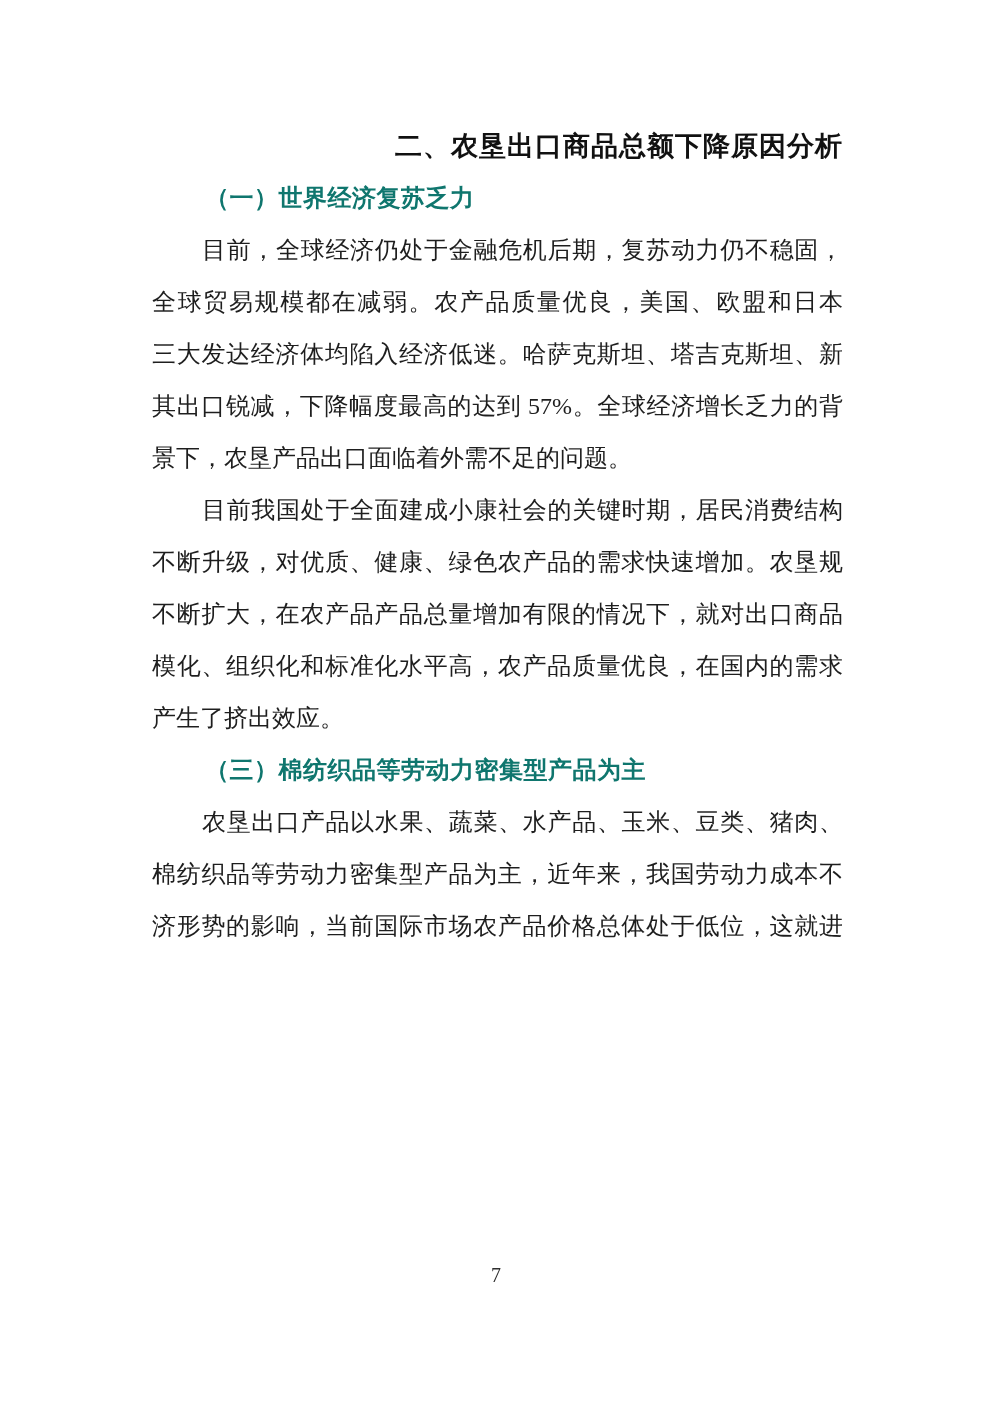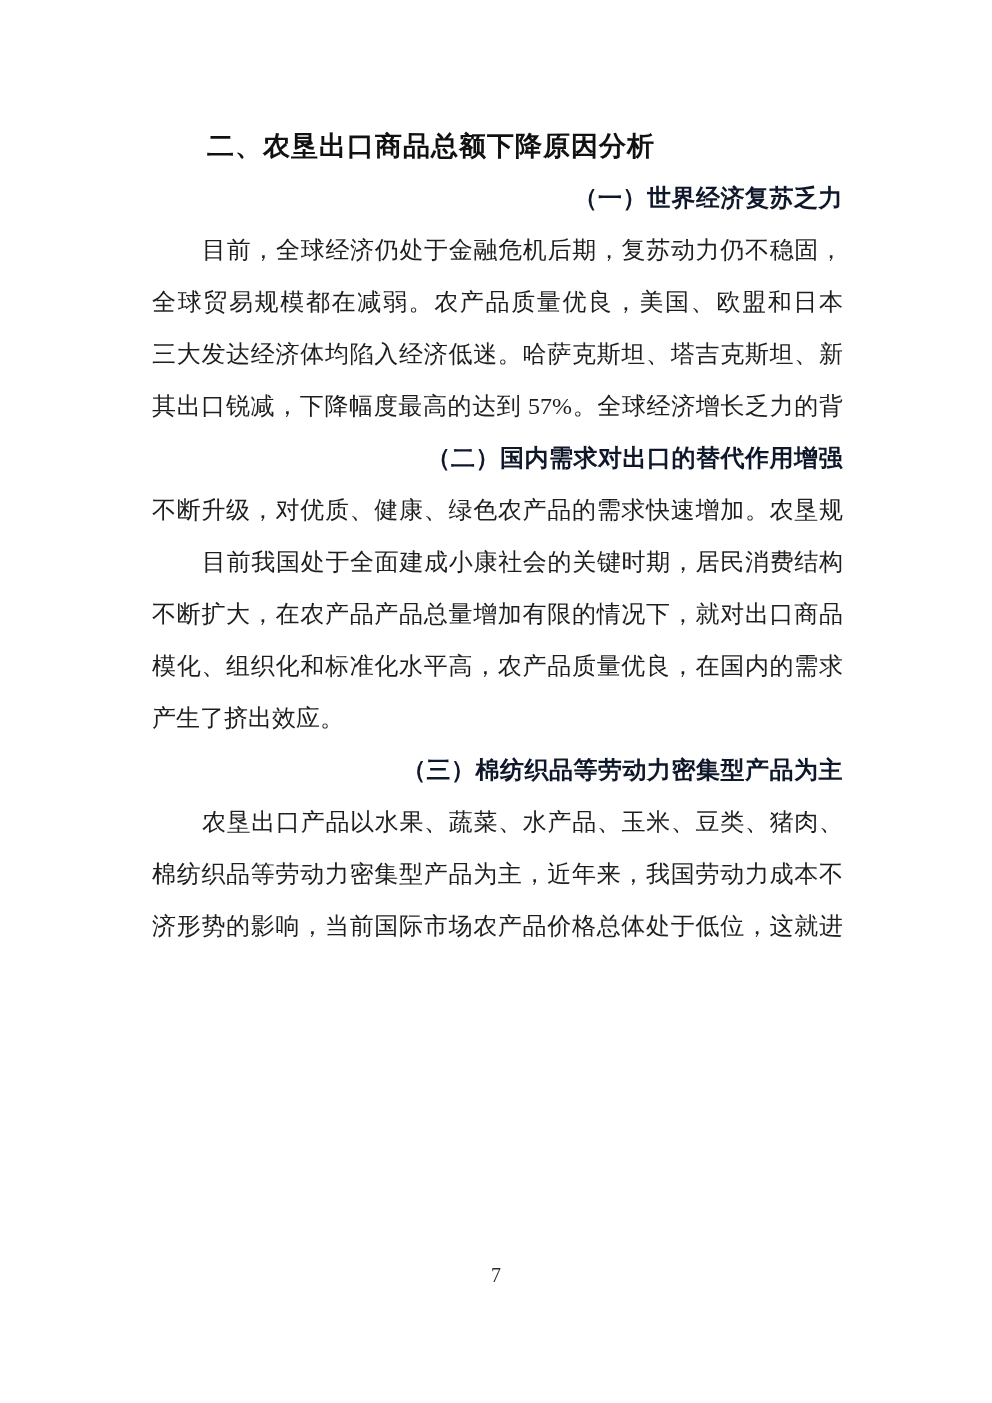--- a/index.html
+++ b/index.html
@@ -36,28 +36,28 @@
     height: 52px;
   }
   .ind { padding-left: 50px; }
   .hd {
     font-family: "Liberation Sans", sans-serif;
     font-weight: 700;
     font-size: 27px;
     letter-spacing: 1px;
     padding-left: 55px;
     color: #111111;
+    text-align: right;
   }
   .sh {
     font-weight: 700;
     font-size: 24px;
     letter-spacing: 0.5px;
     padding-left: 53px;
-    color: #0f172a;
-    text-align: right;
+    color: #0f766e;
   }
   .pagenum {
     position: absolute;
     left: 0;
     right: 0;
     top: 1262px;
     text-align: center;
     font-size: 20px;
     line-height: 26px;
     color: #2e2e2e;
@@ -70,24 +70,24 @@
 <div class="page">
   <div class="content">
 
     <div class="bl hd">二、农垦出口商品总额下降原因分析</div>
 
     <div class="bl sh">（一）世界经济复苏乏力</div>
     <div class="bl ind j">目前，全球经济仍处于金融危机后期，复苏动力仍不稳固，</div>
     <div class="bl j">全球贸易规模都在减弱。农产品质量优良，美国、欧盟和日本</div>
     <div class="bl j">三大发达经济体均陷入经济低迷。哈萨克斯坦、塔吉克斯坦、新</div>
     <div class="bl j">其出口锐减，下降幅度最高的达到 57%。全球经济增长乏力的背</div>
+    <div class="bl">景下，农垦产品出口面临着外需不足的问题。</div>
 
-    <div class="bl sh">（二）国内需求对出口的替代作用增强</div>
+    <div class="bl ind j">目前我国处于全面建成小康社会的关键时期，居民消费结构</div>
     <div class="bl j">不断升级，对优质、健康、绿色农产品的需求快速增加。农垦规</div>
-    <div class="bl ind j">目前我国处于全面建成小康社会的关键时期，居民消费结构</div>
     <div class="bl j">不断扩大，在农产品产品总量增加有限的情况下，就对出口商品</div>
     <div class="bl j">模化、组织化和标准化水平高，农产品质量优良，在国内的需求</div>
     <div class="bl">产生了挤出效应。</div>
 
     <div class="bl sh">（三）棉纺织品等劳动力密集型产品为主</div>
     <div class="bl ind j">农垦出口产品以水果、蔬菜、水产品、玉米、豆类、猪肉、</div>
     <div class="bl j">棉纺织品等劳动力密集型产品为主，近年来，我国劳动力成本不</div>
     <div class="bl j">济形势的影响，当前国际市场农产品价格总体处于低位，这就进</div>
 
   </div>

